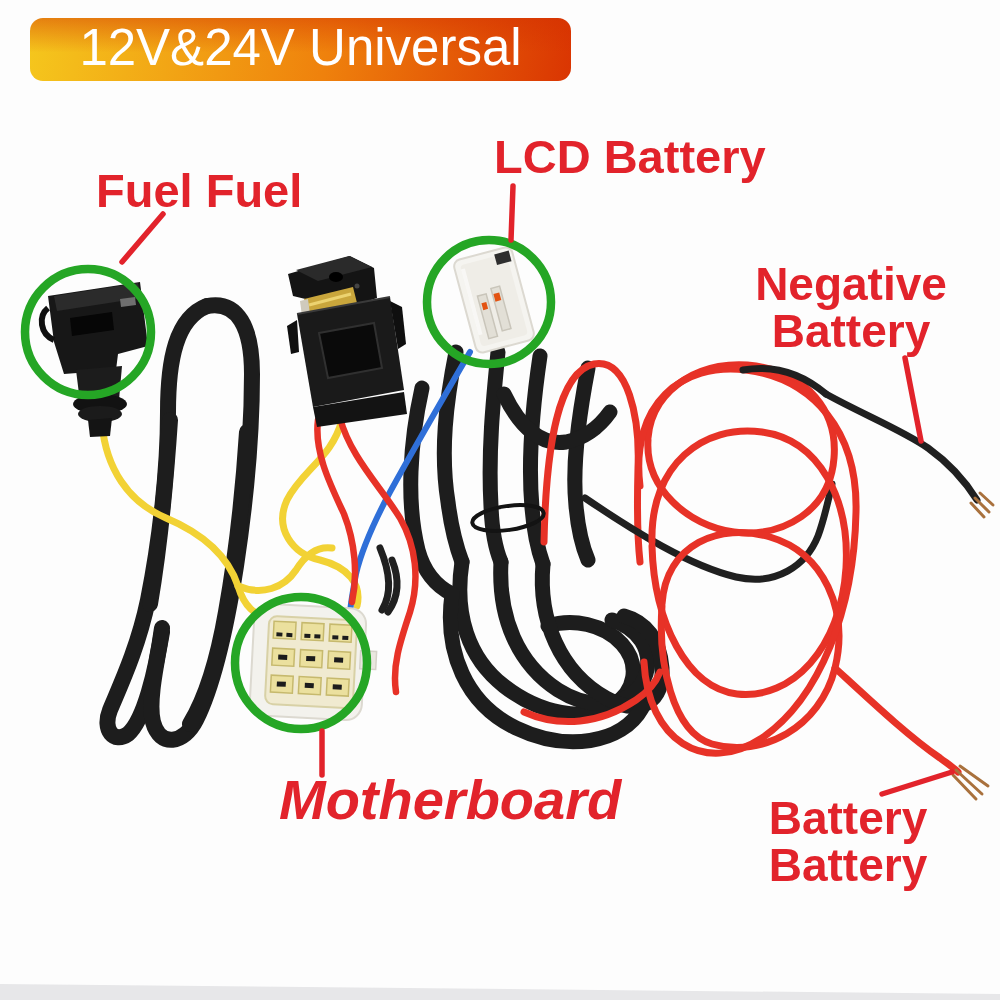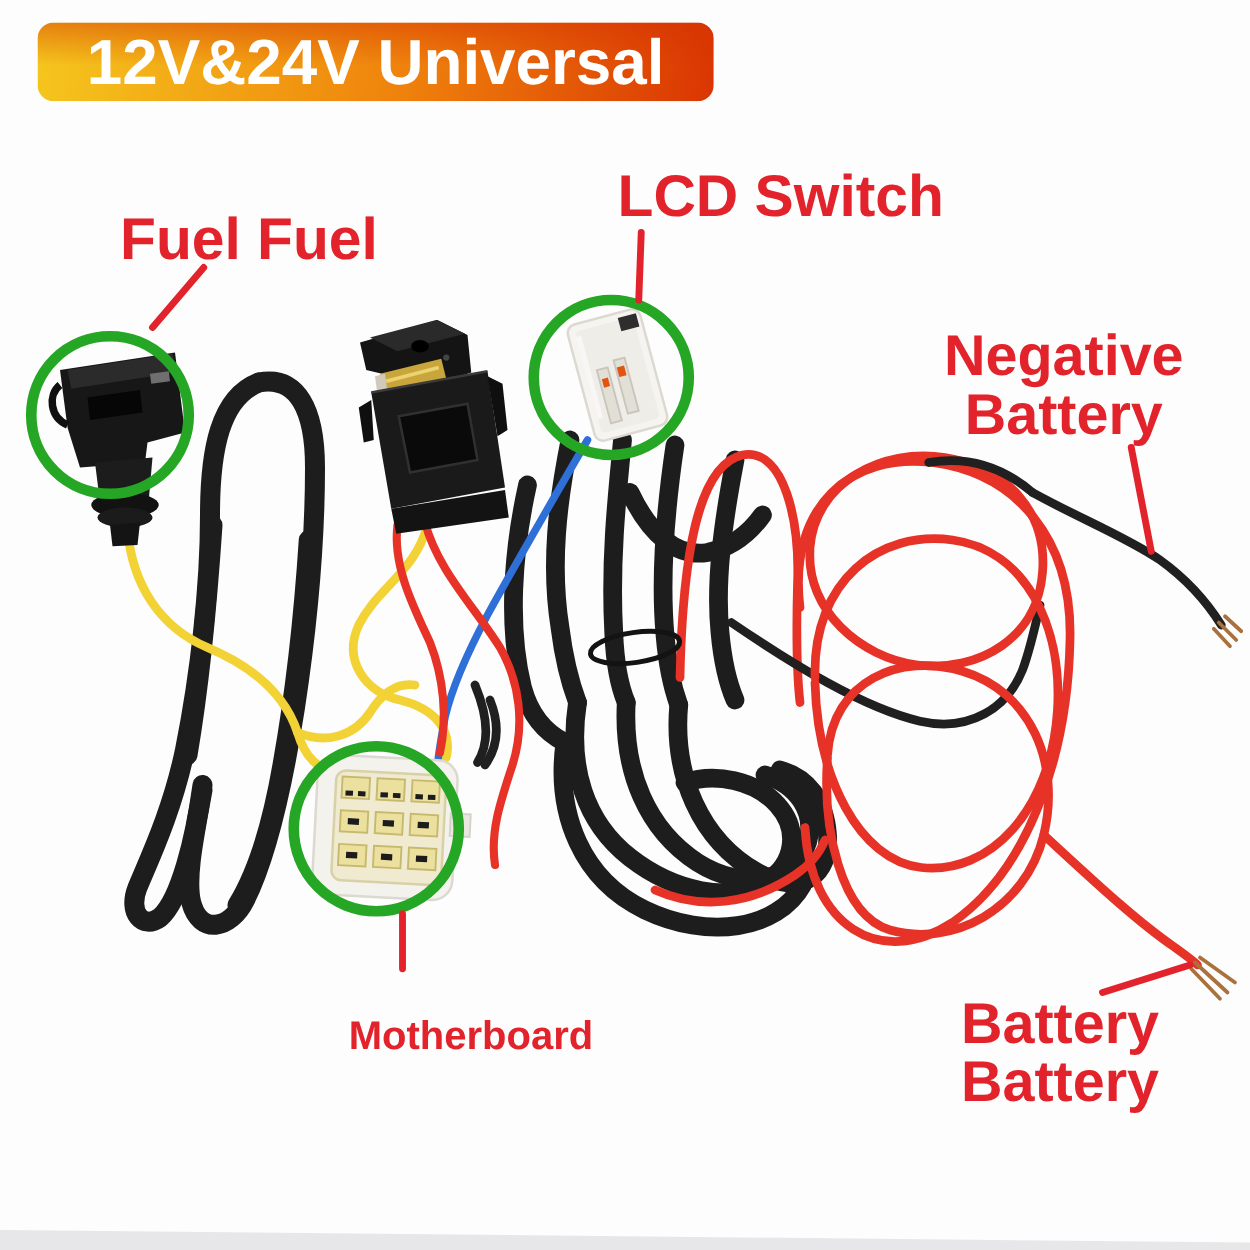--- a/index.html
+++ b/index.html
@@ -7,30 +7,30 @@
     --banner-yellow:#f5c71d; --banner-orange:#ef810c; --banner-red:#da3502; --banner-text:#ffffff;
     --wire-red:#e73227; --wire-yellow:#f2d235; --wire-blue:#2f6fd8; --wire-black:#202020;
     --sheath-black:#1d1d1d; --connector-black:#171717; --connector-white:#f5f4f0;
     --pin-cream:#ebe09e; --fuse-yellow:#c9a63c; --copper:#a9713d;
   }
   html,body{margin:0;padding:0;background:#ffffff;}
   .stage{position:relative;width:1000px;height:1000px;background:#fdfdfd;overflow:hidden;
          font-family:"Liberation Sans","DejaVu Sans",sans-serif;}
   .stage svg{position:absolute;left:0;top:0;}
   .banner{position:absolute;left:30px;top:18px;width:541px;height:63px;border-radius:13px;
-          display:flex;align-items:center;justify-content:center;
+          display:flex;align-items:flex-start;justify-content:center;
           background:linear-gradient(to top, rgba(0,0,0,0) 45%, rgba(210,45,0,0.45)),
                      linear-gradient(100deg, var(--banner-yellow), var(--banner-orange) 55%, var(--banner-red));
-          color:var(--banner-text);font-size:51px;font-weight:bold;letter-spacing:0px;white-space:nowrap;}
+          color:var(--banner-text);font-size:51px;font-weight:normal;letter-spacing:0px;white-space:nowrap;}
   .lbl{position:absolute;color:var(--label-red);font-weight:bold;line-height:1.03;white-space:nowrap;}
   .lbl.center{text-align:center;white-space:normal;}
   #lbl-fuel{left:96px;top:167px;font-size:47px;}
   #lbl-lcd{left:494px;top:133px;font-size:47px;}
   #lbl-neg{left:740px;top:261px;width:222px;font-size:46px;}
-  #lbl-mb{left:279px;top:812px;font-size:32px;}
+  #lbl-mb{left:279px;top:771px;font-size:56px;font-style:italic;}
   #lbl-pos{left:737px;top:795px;width:222px;font-size:46px;}
   
   .sheath{stroke:var(--sheath-black);stroke-width:16;fill:none;stroke-linecap:round;}
   .sheath2{stroke:var(--sheath-black);stroke-width:15;fill:none;stroke-linecap:round;}
   .w-red{stroke:var(--wire-red);fill:none;stroke-linecap:round;}
   .w-yel{stroke:var(--wire-yellow);stroke-width:7;fill:none;stroke-linecap:round;}
   .w-blu{stroke:var(--wire-blue);stroke-width:6;fill:none;stroke-linecap:round;}
   .w-blk{stroke:var(--wire-black);stroke-width:7;fill:none;stroke-linecap:round;}
   .copper{stroke:var(--copper);stroke-width:3;stroke-linecap:round;}
   .gcircle{stroke:var(--circle-green);stroke-width:8.5;fill:none;}
@@ -181,21 +181,21 @@
   <line class="leader" x1="882" y1="794" x2="952" y2="772"></line>
 
   <polygon points="0,984 1000,994 1000,1000 0,1000" fill="#e7e7e9"></polygon>
 </svg>
 
 <div class="banner">
   <span>12V&amp;24V Universal</span>
 </div>
 
 <div class="lbl" id="lbl-fuel">Fuel Fuel</div>
-<div class="lbl" id="lbl-lcd">LCD Switch</div>
+<div class="lbl" id="lbl-lcd">LCD Battery</div>
 <div class="lbl center" id="lbl-neg">
   <div>Negative</div>
   <div>Battery</div>
 </div>
 <div class="lbl" id="lbl-mb">Motherboard</div>
 <div class="lbl center" id="lbl-pos">
   <div>Battery</div>
   <div>Battery</div>
 </div>
 

